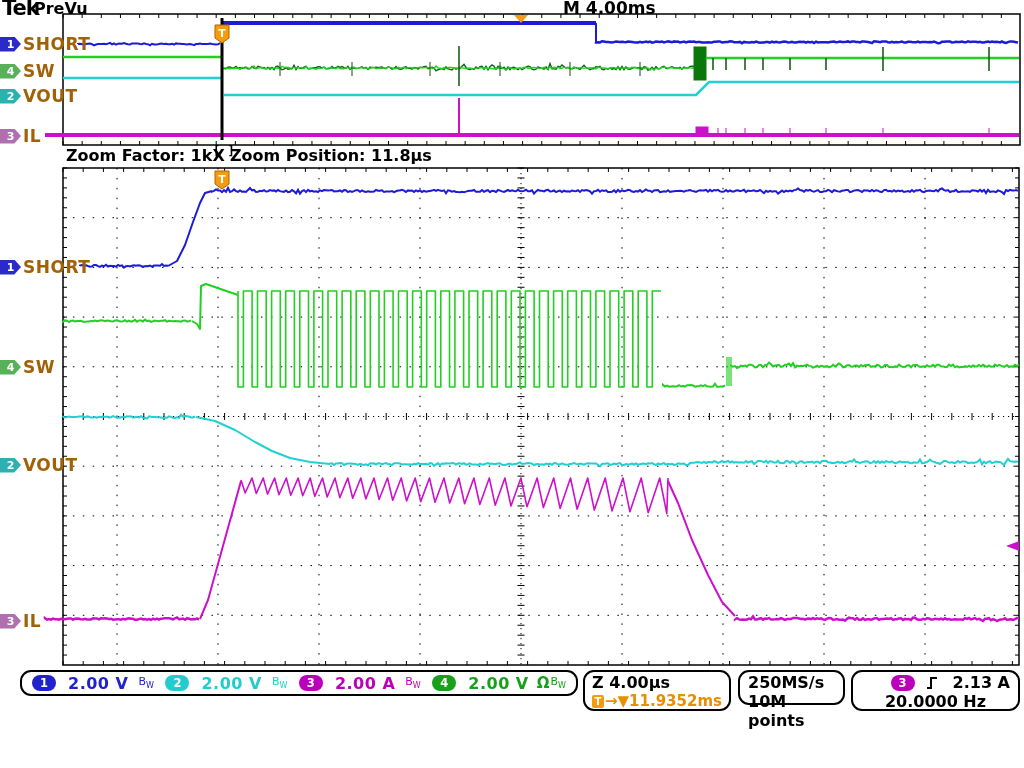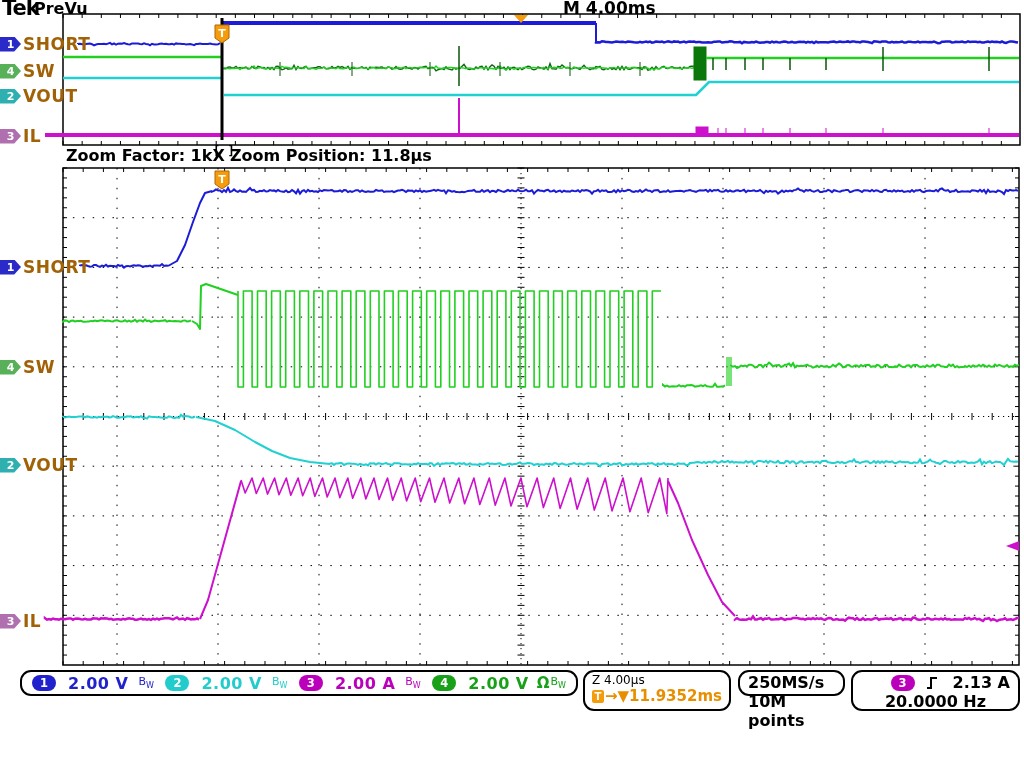--- a/index.html
+++ b/index.html
@@ -21,25 +21,25 @@
   .box{position:absolute;background:#fff;border:2px solid #000;border-radius:11px;box-sizing:border-box;}
   .chbox{left:20px;top:670px;width:558px;height:26px;display:flex;align-items:center;justify-content:space-between;padding:0 10px;}
   .chgrp{display:flex;align-items:center;}
   .oval{display:inline-block;min-width:24px;height:16px;border-radius:9px;color:#fff;
         font-size:11.5px;font-weight:bold;text-align:center;line-height:16px;}
   .scaleval{font-size:16px;font-weight:bold;margin-left:12px;letter-spacing:0.5px;}
   .bw{font-size:11px;font-weight:normal;margin-left:10px;}
   .bw .sub{font-size:8px;vertical-align:sub;}
   .ohm{font-size:15px;font-weight:bold;margin-left:8px;}
   .zbox{left:583px;top:670px;width:148px;height:41px;padding:1px 7px;}
-  .zline1{font-size:12px;font-weight:normal;color:#000;}
+  .zline1{font-size:16px;font-weight:bold;color:#000;}
   .zline2{font-size:15px;font-weight:bold;color:#e88f00;display:flex;align-items:center;}
   .tsq{display:inline-block;width:13px;height:13px;background:#f49c0c;border-radius:2px;color:#fff;
        font-size:10px;font-weight:bold;text-align:center;line-height:13px;margin-right:1px;}
-  .ratebox{left:738px;top:670px;width:107px;height:26px;padding:1px 8px;font-size:16px;font-weight:bold;color:#000;line-height:19px;}
+  .ratebox{left:738px;top:670px;width:107px;height:35px;padding:1px 8px;font-size:16px;font-weight:bold;color:#000;line-height:19px;}
   .trigbox{left:851px;top:670px;width:169px;height:41px;padding:1px 8px;}
   .trigrow1{display:flex;align-items:center;justify-content:flex-end;font-size:16px;font-weight:bold;color:#000;}
   .trigrow1 .oval{margin-right:10px;}
   .slope{margin-right:14px;}
   .trigrow2{font-size:16px;font-weight:bold;color:#000;text-align:center;line-height:19px;}
 </style>
 </head>
 <body>
 
 <div class="screen">

